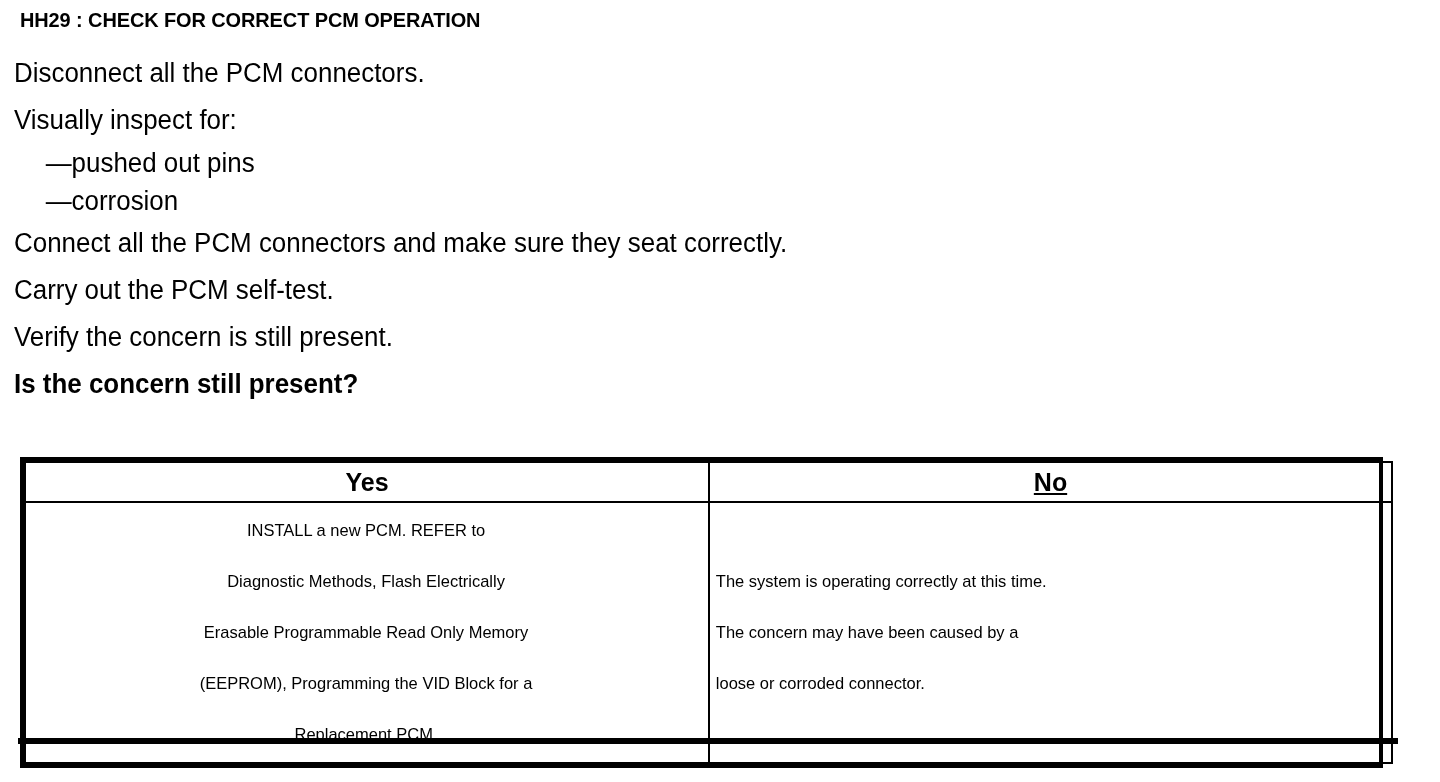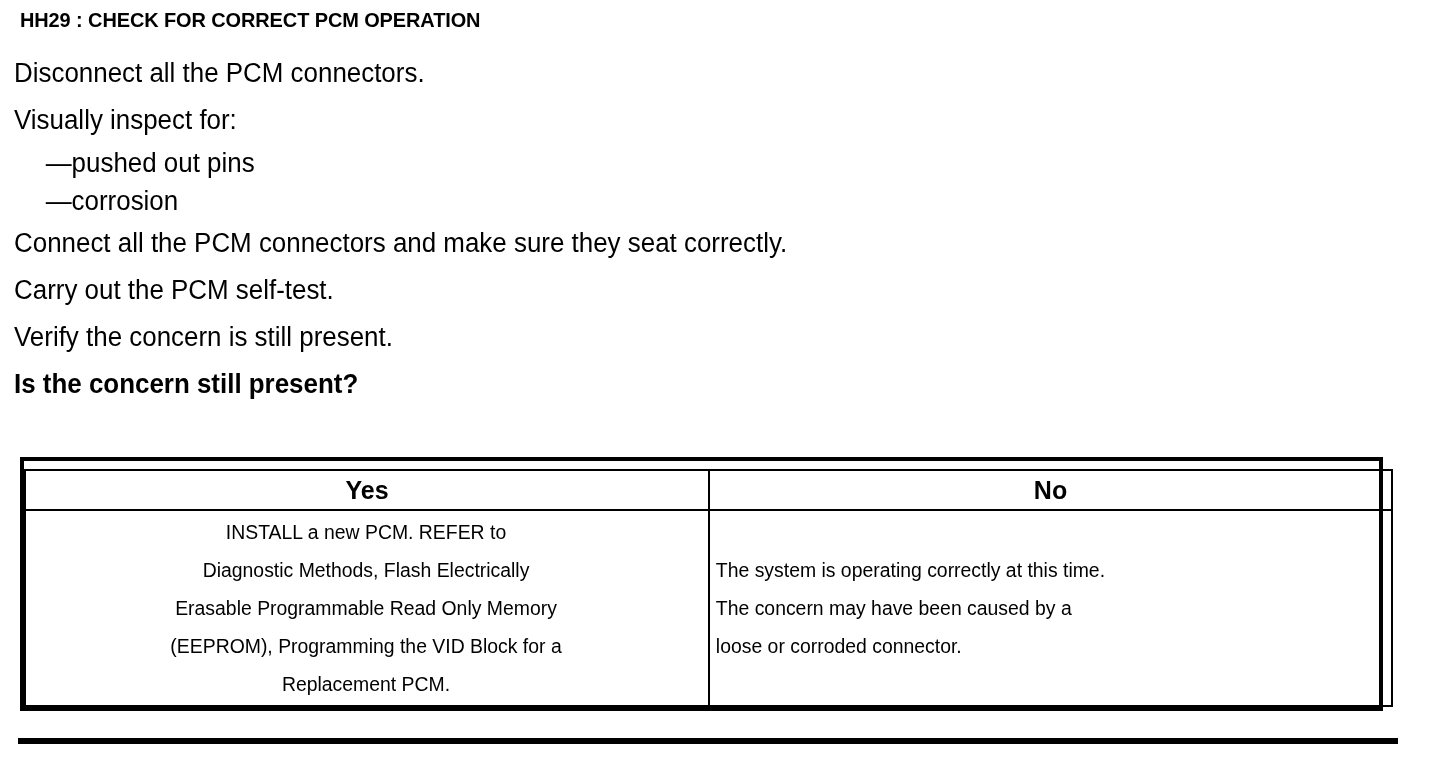--- a/index.html
+++ b/index.html
@@ -69,43 +69,42 @@
     width: 1363px;
     border: 4px solid #000000;
     border-collapse: collapse;
     box-sizing: border-box;
     background: #ffffff;
   }
   .decision-table table {
     border-collapse: collapse;
     width: 100%;
     table-layout: fixed;
-    margin-top: 8px;
   }
   .decision-table th,
   .decision-table td {
     border: 2px solid #000000;
     padding: 0;
     margin: 0;
   }
   .decision-table th {
     height: 38px;
     font-size: 25px;
     font-weight: bold;
     text-align: center;
     vertical-align: middle;
     line-height: 30px;
   }
   .col-yes { width: 682px; }
-  .col-no  { width: 681px; }
+  .col-no  { width: 681px; text-decoration: underline; }
 
   .cell-body {
     height: 186px;
-    font-size: 20px;
-    line-height: 38px;
+    font-size: 17px;
+    line-height: 51px;
     vertical-align: middle;
     box-sizing: border-box;
   }
   .cell-yes-text {
     text-align: center;
     padding: 2px 4px 2px 2px;
     white-space: pre-line;
     transform: scaleX(0.97);
     transform-origin: center top;
   }

